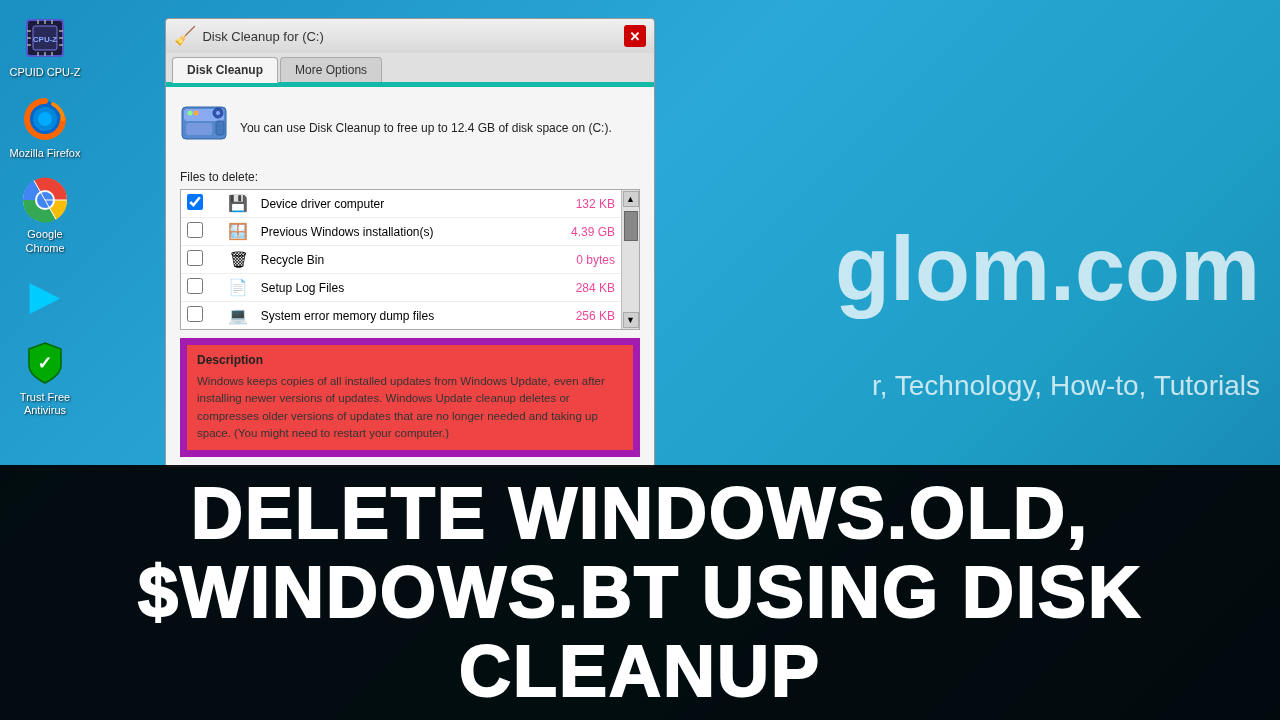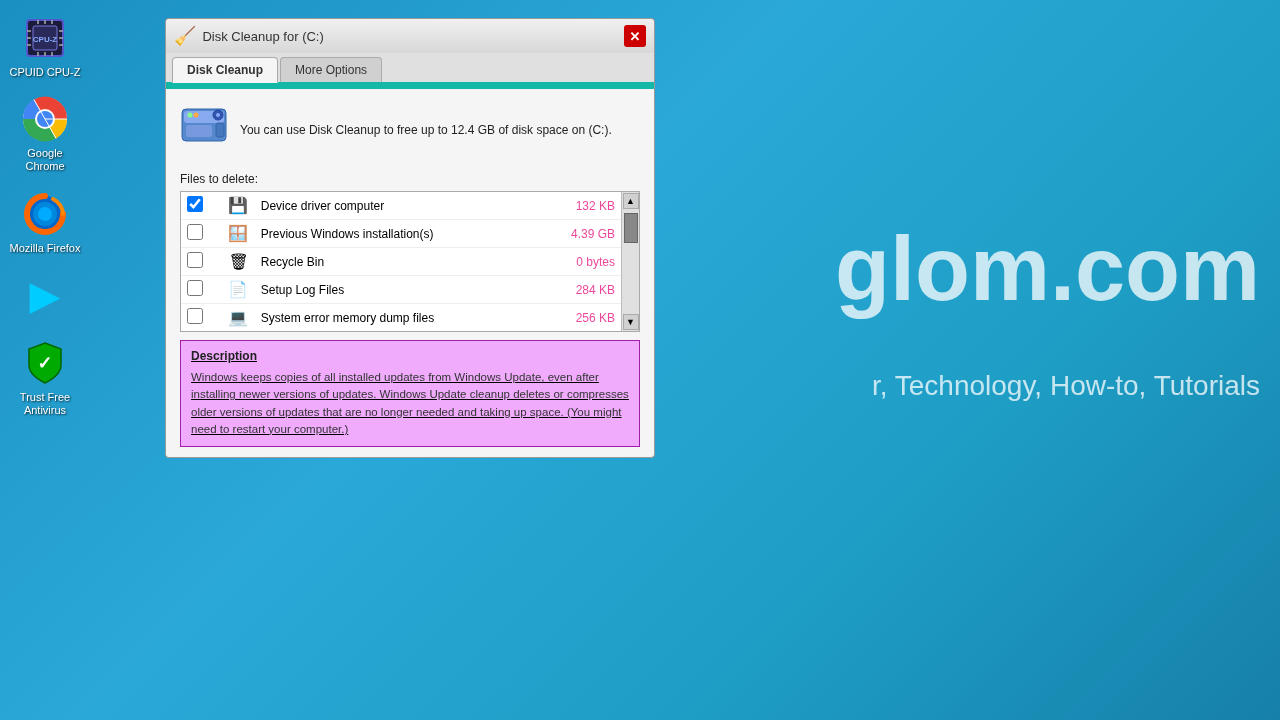--- a/index.html
+++ b/index.html
@@ -175,21 +175,21 @@
       border: 1px solid #999;
       border-top: none;
       border-radius: 0 0 4px 4px;
       padding: 0;
     }
 
     
     .dialog-tabs {
       display: flex;
       background: #e0e0e0;
-      border-bottom: 7px solid #14b8a6;
+      border-bottom: 5px solid #14b8a6;
       padding: 4px 20px 0 6px;
       gap: 2px;
     }
 
     .dialog-tab {
       padding: 5px 14px;
       font-size: 12px;
       cursor: pointer;
       border: 1px solid #aaa;
       border-bottom: none;
@@ -353,24 +353,23 @@
     .total-label {
       color: #222;
     }
 
     .total-value {
       color: #222;
       font-weight: bold;
     }
 
     .description-box {
-      border: 1px solid #a21caf;
-      background: #f0abfc;
+      border: 7px solid #a21caf;
+      background: #ef4444;
       padding: 8px 10px;
-      text-decoration: underline;
     }
 
     .description-title {
       font-size: 12px;
       font-weight: bold;
       margin-bottom: 6px;
       color: #222;
     }
 
     .description-text {
@@ -420,53 +419,53 @@
           <line x1="22" y1="36" x2="22" y2="40" stroke="#aaa" stroke-width="1.5"></line>
           <line x1="29" y1="36" x2="29" y2="40" stroke="#aaa" stroke-width="1.5"></line>
         </svg>
       </div>
       <div class="icon-label">CPUID CPU-Z</div>
     </div>
 
     <div class="desktop-icon">
       <div class="icon-img">
         <svg class="chrome-svg" viewBox="0 0 48 48" xmlns="http://www.w3.org/2000/svg">
-          <circle cx="24" cy="24" r="22" fill="white"></circle>
-
-          <path d="M24 24 L46 24 A22 22 0 0 0 13 4.6 Z" fill="#EA4335"></path>
-
-          <path d="M24 24 L13 4.6 A22 22 0 0 0 2 24 Z" fill="#4285F4"></path>
-
-          <path d="M24 24 L2 24 A22 22 0 0 0 35 43.4 Z" fill="#34A853"></path>
-
-          <path d="M24 24 L35 43.4 A22 22 0 0 0 46 24 Z" fill="#FBBC05"></path>
-
-          <circle cx="24" cy="24" r="10" fill="white"></circle>
-
-          <circle cx="24" cy="24" r="8" fill="#4285F4"></circle>
-
-          <line x1="24" y1="24" x2="46" y2="24" stroke="white" stroke-width="1"></line>
-          <line x1="24" y1="24" x2="13" y2="4.6" stroke="white" stroke-width="1"></line>
-          <line x1="24" y1="24" x2="35" y2="43.4" stroke="white" stroke-width="1"></line>
-        </svg>
-      </div>
-      <div class="icon-label">Google Chrome</div>
-    </div>
-
-    <div class="desktop-icon">
-      <div class="icon-img">
-        <svg class="chrome-svg" viewBox="0 0 48 48" xmlns="http://www.w3.org/2000/svg">
           <circle cx="24" cy="24" r="18" fill="#0066CC"></circle>
           <circle cx="24" cy="24" r="12" fill="#0088DD"></circle>
           <path d="M24 6 C14 6 6 14 6 24 C6 34 14 42 24 42 C34 42 42 34 42 24" fill="none" stroke="#FF6600" stroke-width="6" stroke-linecap="round"></path>
           <path d="M42 24 C42 18 38 12 32 9" fill="none" stroke="#FF8800" stroke-width="4" stroke-linecap="round"></path>
           <circle cx="24" cy="24" r="7" fill="#00AAFF"></circle>
         </svg>
       </div>
       <div class="icon-label">Mozilla Firefox</div>
+    </div>
+
+    <div class="desktop-icon">
+      <div class="icon-img">
+        <svg class="chrome-svg" viewBox="0 0 48 48" xmlns="http://www.w3.org/2000/svg">
+          <circle cx="24" cy="24" r="22" fill="white"></circle>
+
+          <path d="M24 24 L46 24 A22 22 0 0 0 13 4.6 Z" fill="#EA4335"></path>
+
+          <path d="M24 24 L13 4.6 A22 22 0 0 0 2 24 Z" fill="#4285F4"></path>
+
+          <path d="M24 24 L2 24 A22 22 0 0 0 35 43.4 Z" fill="#34A853"></path>
+
+          <path d="M24 24 L35 43.4 A22 22 0 0 0 46 24 Z" fill="#FBBC05"></path>
+
+          <circle cx="24" cy="24" r="10" fill="white"></circle>
+
+          <circle cx="24" cy="24" r="8" fill="#4285F4"></circle>
+
+          <line x1="24" y1="24" x2="46" y2="24" stroke="white" stroke-width="1"></line>
+          <line x1="24" y1="24" x2="13" y2="4.6" stroke="white" stroke-width="1"></line>
+          <line x1="24" y1="24" x2="35" y2="43.4" stroke="white" stroke-width="1"></line>
+        </svg>
+      </div>
+      <div class="icon-label">Google Chrome</div>
     </div>
 
     <div class="desktop-icon">
       <div class="icon-img" style="color:#00ccff; font-size:40px;">▶</div>
       <div class="icon-label"></div>
     </div>
 
     <div class="desktop-icon">
       <div class="icon-img">
         <svg viewBox="0 0 48 48" width="48" height="48" xmlns="http://www.w3.org/2000/svg">
@@ -567,14 +566,18 @@
 
         <div class="description-box">
           <div class="description-title">Description</div>
           <div class="description-text">Windows keeps copies of all installed updates from Windows Update, even after installing newer versions of updates. Windows Update cleanup deletes or compresses older versions of updates that are no longer needed and taking up space. (You might need to restart your computer.)</div>
         </div>
 
       </div>
     </div>
   </div>
 
+  <div class="bottom-bar">
+    <div class="bottom-text-1">DELETE WINDOWS.OLD,</div>
+    <div class="bottom-text-2">$WINDOWS.BT USING DISK CLEANUP</div>
+  </div>
 
 </div>
 
 </body></html>

